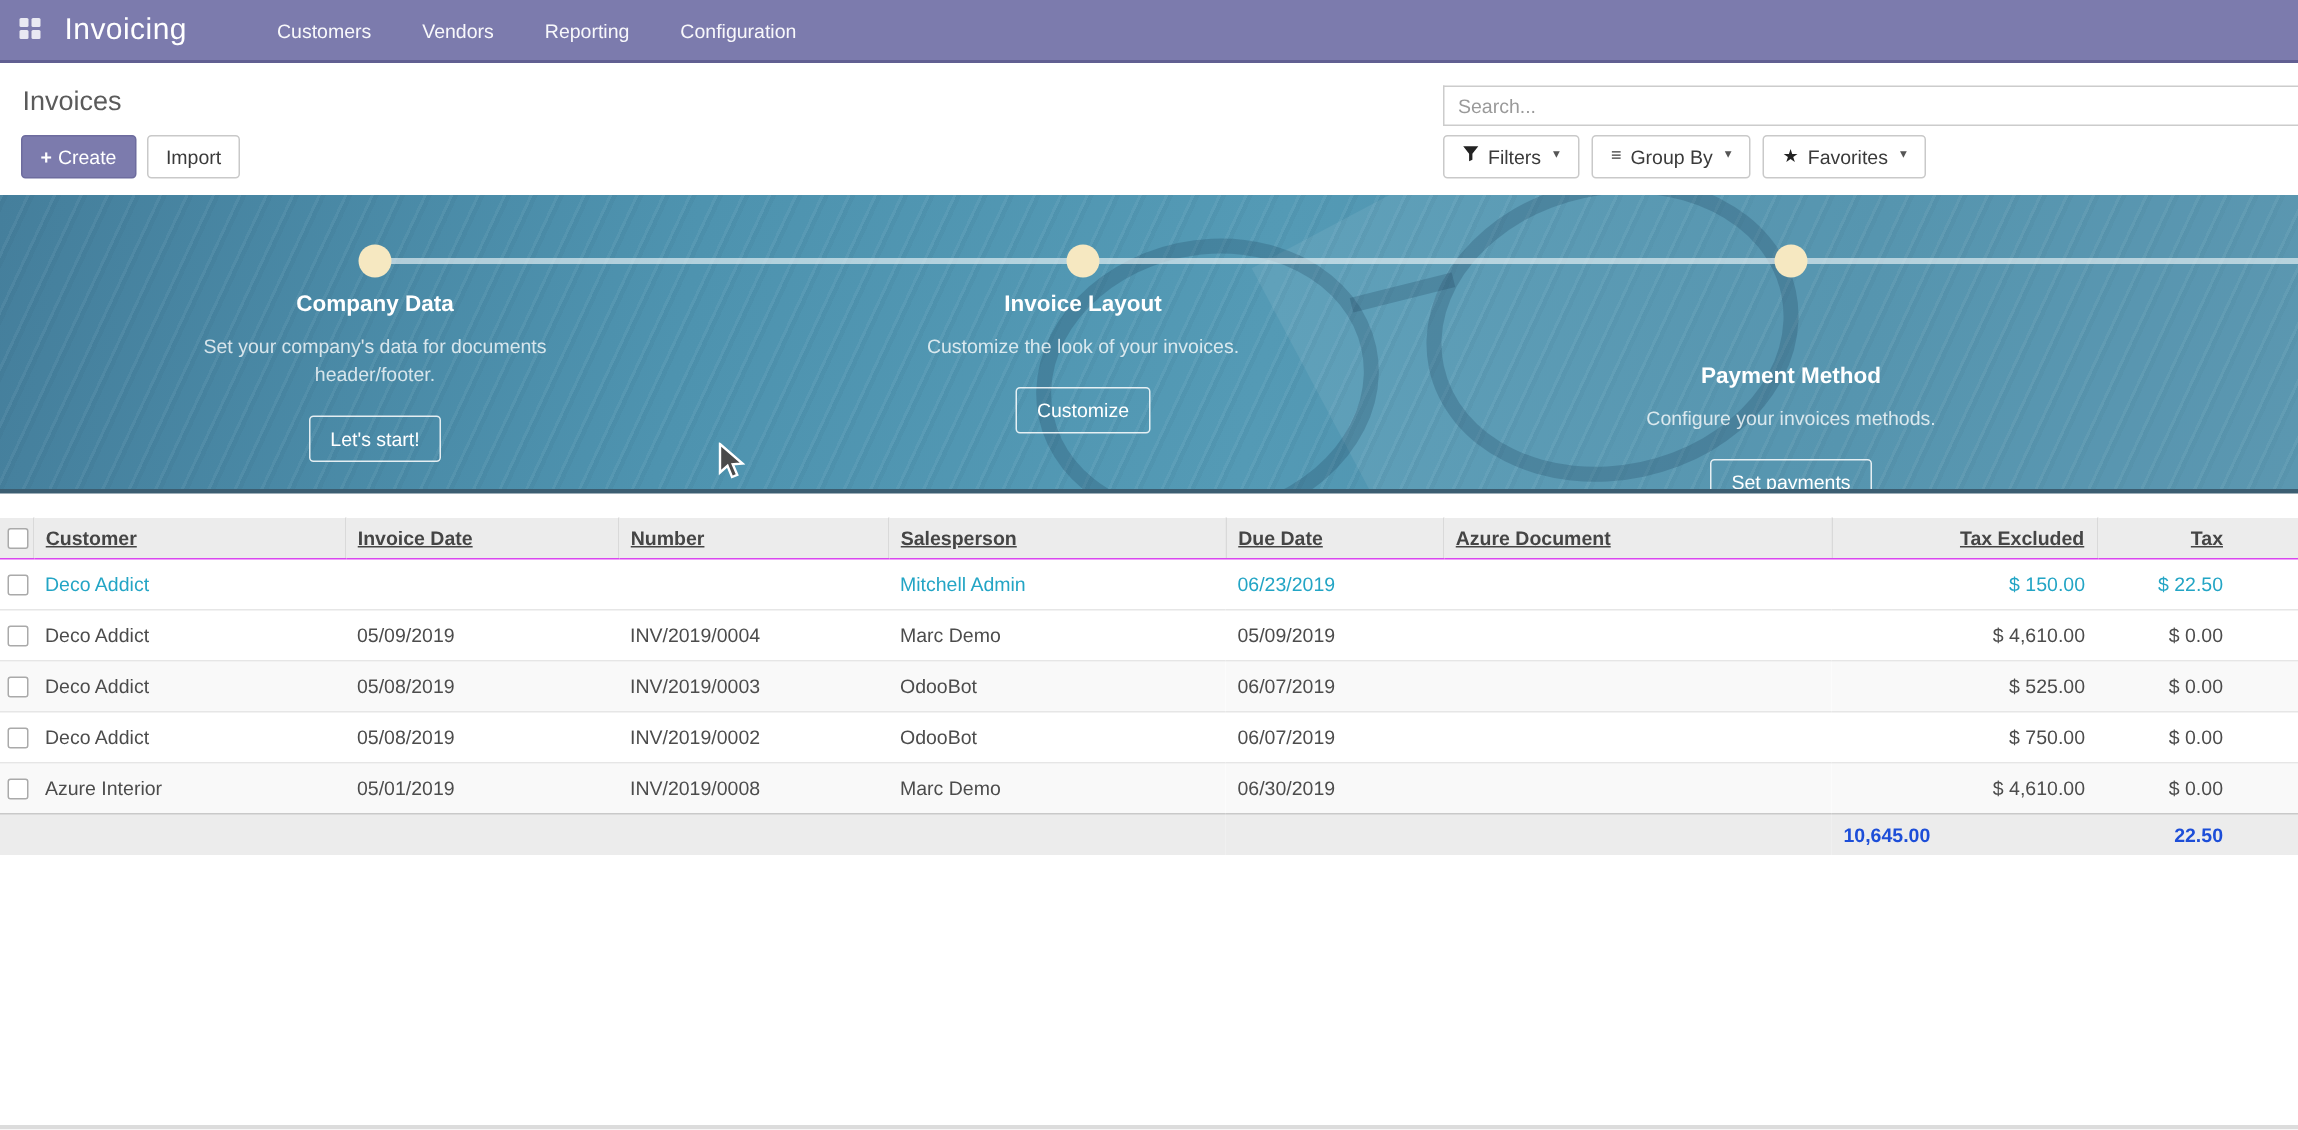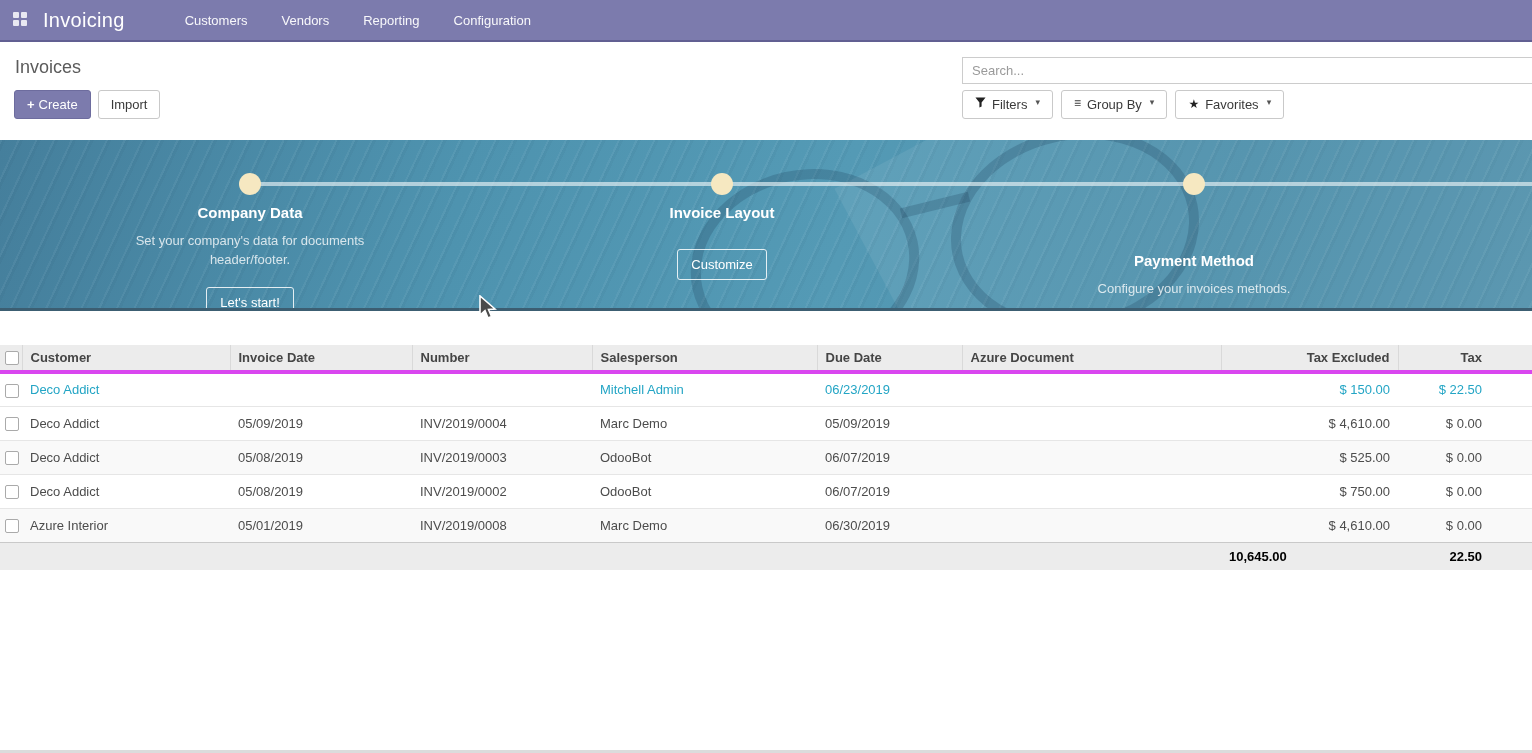--- a/index.html
+++ b/index.html
@@ -30,21 +30,21 @@
                 color:#333; font-family:inherit; outline:none; }
   .search-box::placeholder { color:#9a9a9a; }
   .btn-row-right { position:absolute; left:962px; top:46px; display:flex; gap:8px; }
   .fbtn { display:flex; align-items:flex-start; gap:6px; }
   .fbtn .glyph { font-size:12px; line-height:1; }
   .fbtn .star { color:#222; font-size:12px; }
   .fbtn .caret { font-size:9px; color:#555; margin-left:2px; }
   .funnel-svg { width:11px; height:11px; display:block; }
 
   
-  .banner { position:absolute; top:140px; left:0; width:1532px; height:171px; overflow:hidden;
+  .banner { position:absolute; top:130px; left:0; width:1532px; height:199px; overflow:hidden;
             background:linear-gradient(100deg,#457f9c 0%, #4e93af 30%, #549ab5 55%, #4a8da9 80%, #4f90ab 100%);
             border-bottom:3px solid #3c5e72; color:#fff; }
   .banner .streaks { position:absolute; inset:0;
             background:repeating-linear-gradient(115deg, rgba(255,255,255,.05) 0 2px, rgba(20,40,60,.04) 2px 5px, transparent 5px 16px); }
   .banner .sheet { position:absolute; width:760px; height:520px; right:-140px; top:-160px;
             background:rgba(255,255,255,.07); transform:rotate(-28deg); }
   .lens { position:absolute; border:10px solid rgba(25,55,80,.22); border-radius:50%; }
   .lens.one { width:230px; height:190px; left:690px; top:30px; transform:rotate(-12deg); }
   .lens.two { width:250px; height:200px; left:950px; top:-10px; transform:rotate(-12deg); }
   .lens-bridge { position:absolute; left:900px; top:60px; width:70px; height:10px;
@@ -61,32 +61,32 @@
   .step .step-btn { margin-top:18px; background:transparent; border:1px solid rgba(255,255,255,.85);
          color:#fff; font-size:13px; padding:7px 13px; border-radius:3px; cursor:pointer; font-family:inherit; }
 
   
   .listview { position:absolute; top:345px; left:0; width:1532px; }
   table { width:1532px; border-collapse:collapse; table-layout:fixed; font-size:13px; color:#4c4c4c; }
   col.c-check { width:22px; } col.c-cust { width:208px; } col.c-idate { width:182px; }
   col.c-num { width:180px; } col.c-sales { width:225px; } col.c-due { width:145px; }
   col.c-src { width:259px; } col.c-taxex { width:177px; } col.c-tax { width:134px; }
   thead th { height:27px; background:#ececec; font-weight:bold; text-align:left;
-             padding:0 8px; border-bottom:4px solid #d946ef; border-left:1px solid #d9d9d9;
-             color:#454545; cursor:pointer; white-space:nowrap; overflow:hidden; }
+             padding:0 8px; border-bottom:1px solid #d946ef; border-left:1px solid #d9d9d9;
+             color:#454545; cursor:pointer; white-space:nowrap; overflow:hidden;text-decoration:underline; }
   thead th:first-child { border-left:none; padding:0 3px; cursor:default; }
   thead th.num, tbody td.num { text-align:right; }
   thead th.last, tbody td.last, tfoot td.last { text-align:right; padding-right:50px; }
   tbody td { height:34px; padding:0 8px; border-top:1px solid #e6e6e6; white-space:nowrap; overflow:hidden; }
   tbody td:first-child { padding:0 3px; }
   tbody tr { cursor:pointer; background:#fff; }
   tbody tr:nth-child(2n+3) { background:#f9f9f9; }
   tbody tr.draft td { color:#23a5c5; }
   tfoot td { height:28px; background:#ececec; border-top:1px solid #c9c9c9;
-             font-weight:bold; color:#000000; padding:0 8px; }
+             font-weight:bold; color:#1d4ed8; padding:0 8px; }
   input[type=checkbox] { width:14px; height:14px; accent-color:#fff; border:1px solid #aaa;
              appearance:none; background:#fff; border-radius:2px; cursor:pointer; margin-left:2px; vertical-align:middle; }
 
   .bottom-strip { position:absolute; left:0; bottom:0; width:1532px; height:3px; background:#dcdcdc; }
 
   
   .cursor { position:absolute; left:477px; top:295px; width:20px; height:26px; z-index:50; pointer-events:none; }
 </style>
 </head>
 <body>
@@ -150,20 +150,21 @@
   <div class="dot d2"></div>
   <div class="dot d3"></div>
 
   <div class="step s1">
     <h3>Company Data</h3>
     <p>Set your company's data for documents header/footer.</p>
     <button class="step-btn">Let's start!</button>
   </div>
   <div class="step s2">
     <h3>Invoice Layout</h3>
+    <p>Customize the look of your invoices.</p>
     <button class="step-btn">Customize</button>
   </div>
   <div class="step s3">
     <h3>Payment Method</h3>
     <p>Configure your invoices methods.</p>
     <button class="step-btn">Set payments</button>
   </div>
 </div>
 
 <div class="listview">

